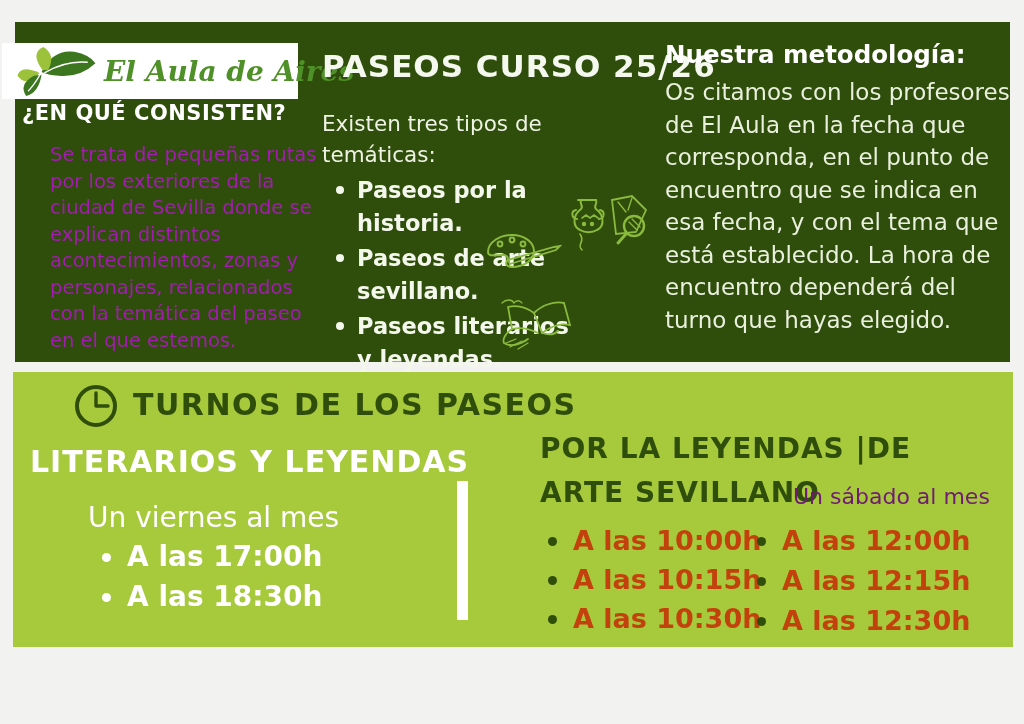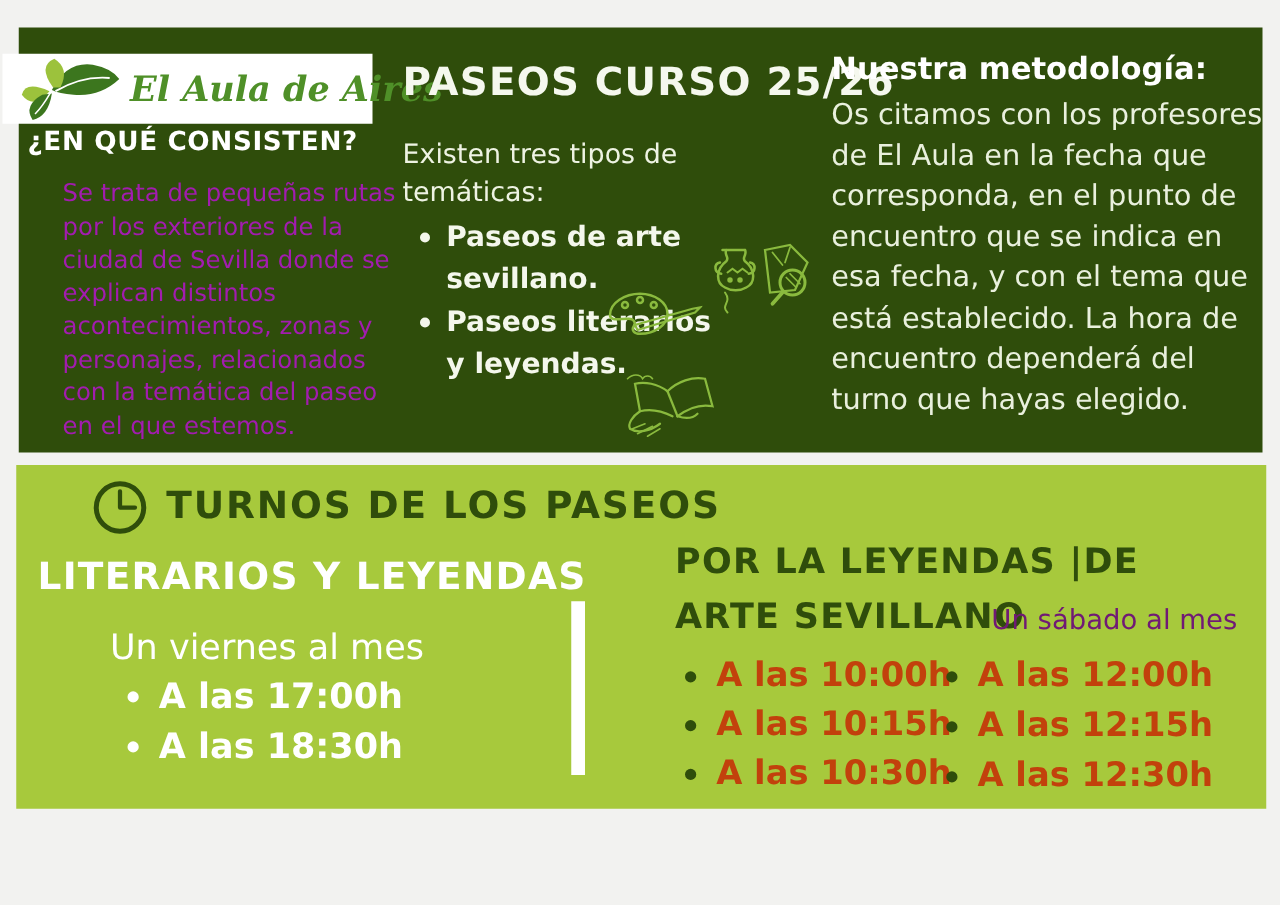--- a/index.html
+++ b/index.html
@@ -67,20 +67,24 @@
     </span>
     <span class="brand-script">El Aula de Aires</span>
   </div>
 
   <div class="abs h-left">¿EN QUÉ CONSISTEN?</div>
   <div class="abs p-left">Se trata de pequeñas rutas por los exteriores de la ciudad de Sevilla donde se explican distintos acontecimientos, zonas y personajes, relacionados con la temática del paseo en el que estemos.</div>
 
   <div class="abs h-mid">PASEOS CURSO 25/26</div>
   <div class="abs p-mid">Existen tres tipos de temáticas:</div>
   <div class="abs mid-list">
+    <div class="mid-item">
+      <span class="dot"></span>
+      <span class="txt">Paseos por la historia.</span>
+    </div>
     <div class="mid-item">
       <span class="dot"></span>
       <span class="txt">Paseos de arte sevillano.</span>
     </div>
     <div class="mid-item">
       <span class="dot"></span>
       <span class="txt">Paseos literarios y leyendas.</span>
     </div>
   </div>
 

